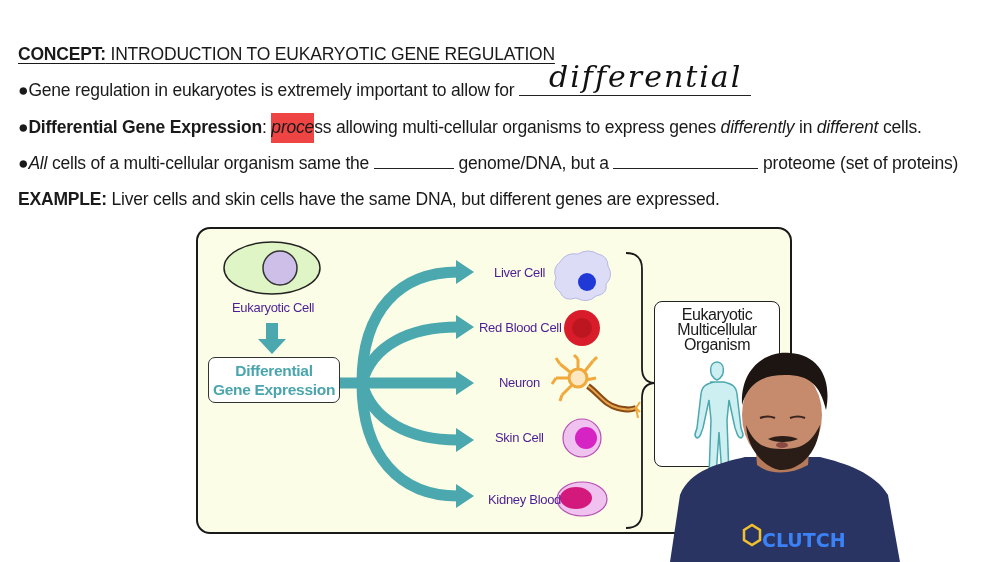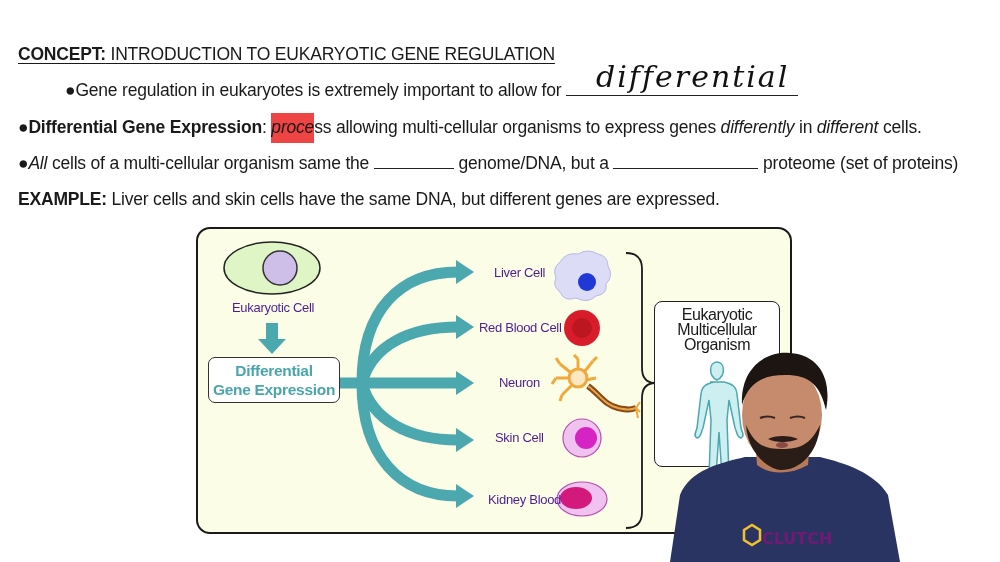--- a/index.html
+++ b/index.html
@@ -3,21 +3,21 @@
 <meta charset="utf-8">
 <style>
   html, body { margin: 0; padding: 0; }
   body {
     width: 1000px; height: 562px; overflow: hidden; position: relative;
     background: #ffffff; font-family: "Liberation Sans", sans-serif; color: #1a1a1a;
   }
   .line { position: absolute; left: 18px; font-size: 17.5px; white-space: nowrap; letter-spacing: -0.2px; }
   .title { top: 44px; font-size: 17.5px; text-decoration: underline; text-underline-offset: 3px; }
   .title b { font-weight: bold; }
-  .l1 { top: 80px; margin-left: 47px; }
+  .l1 { top: 80px; }
   .l2 { top: 117px; }
   .l3 { top: 153px; }
   .l4 { top: 189px; }
   b { font-weight: bold; }
   i { font-style: italic; }
   .blank { display: inline-block; border-bottom: 1.5px solid #222; vertical-align: baseline; height: 14px; position: relative; }
   .hand {
     position: absolute; left: 30px; top: -22px; font-family: "DejaVu Serif", serif; font-size: 30px;
     color: #111; letter-spacing: 2px; font-style: italic; font-weight: normal;
   }
@@ -157,13 +157,13 @@
 
   <path d="M86,80 C88,110 110,125 122,125 C138,125 158,110 160,80 C150,100 140,104 122,104 C104,104 95,100 86,80 Z" fill="#2a1d18"></path>
   <path d="M108,94 C115,90 130,90 138,94 C130,98 115,98 108,94 Z" fill="#2a1d18"></path>
   <ellipse cx="122" cy="100" rx="6" ry="3" fill="#8a4a44"></ellipse>
 
   <path d="M100,73 q8,-3 15,0" stroke="#3a2520" stroke-width="2" fill="none"></path>
   <path d="M130,73 q8,-3 15,0" stroke="#3a2520" stroke-width="2" fill="none"></path>
 
   <polygon points="84,185 92,180 100,185 100,195 92,200 84,195" fill="none" stroke="#f2c12e" stroke-width="2.5"></polygon>
 </svg>
-<div style="position:absolute; left:762px; top:529px; color:#701a75; font-weight:bold; font-size:16px; font-family:'DejaVu Sans', sans-serif; letter-spacing:0px;">CLUTCH</div>
+<div style="position:absolute; left:762px; top:529px; color:#3b82f6; font-weight:bold; font-size:19px; font-family:'DejaVu Sans', sans-serif; letter-spacing:0px;">CLUTCH</div>
 
 </body></html>

